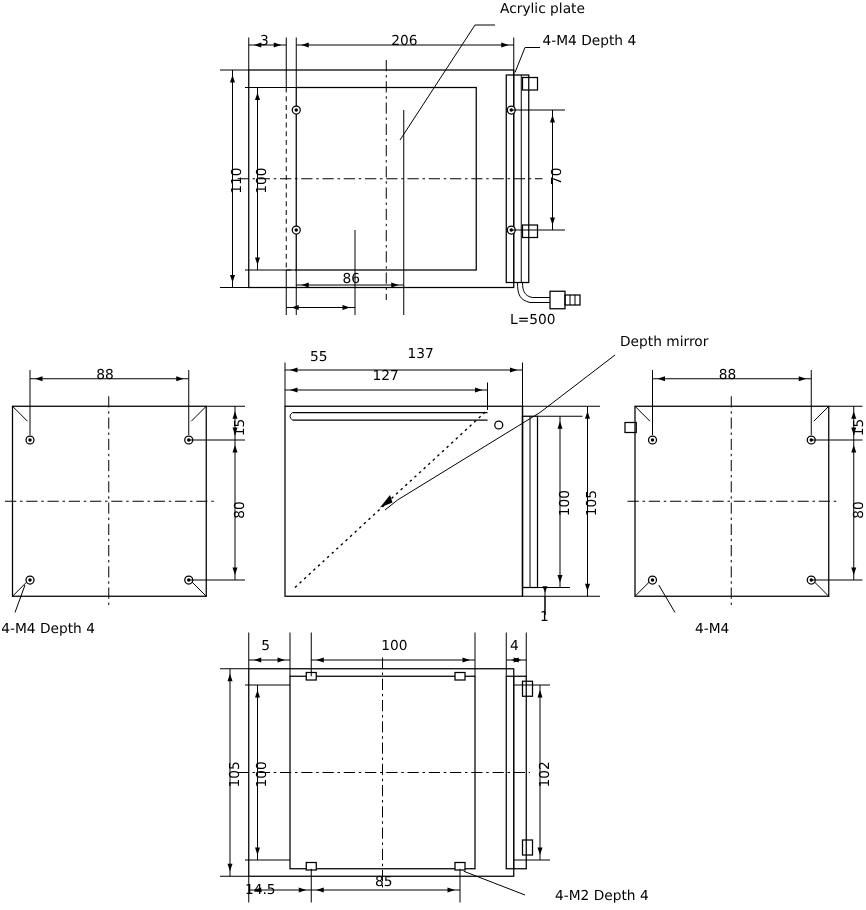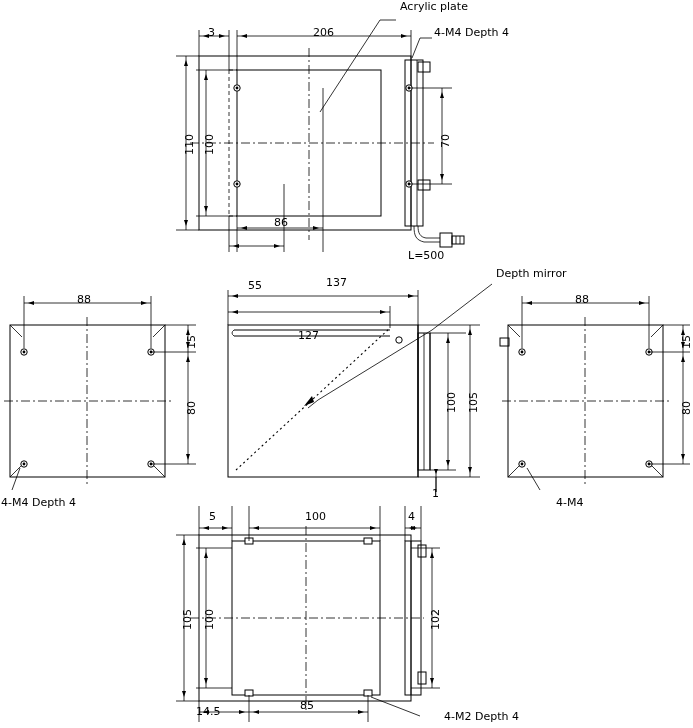--- a/index.html
+++ b/index.html
@@ -289,21 +289,21 @@
 <div class="lbl" style="left:248px;top:236px;margin-top:44px;">55</div>
 <div class="lbl v" style="left:440px;top:148px;">70</div>
 <div class="lbl" style="left:408px;top:222px;margin-top:28px;">L=500</div>
 
 <div class="lbl" style="left:77px;top:294px;">88</div>
 <div class="lbl v" style="left:186px;top:349px;">15</div>
 <div class="lbl v" style="left:186px;top:415px;">80</div>
 <div class="lbl" style="left:1px;top:497px;">4-M4 Depth 4</div>
 
 <div class="lbl" style="left:326px;top:277px;">137</div>
-<div class="lbl" style="left:298px;top:295px;margin-top:35px;">127</div>
+<div class="lbl" style="left:298px;top:295px;">127</div>
 <div class="lbl v" style="left:446px;top:413px;">100</div>
 <div class="lbl v" style="left:468px;top:413px;">105</div>
 <div class="lbl" style="left:432px;top:488px;">1</div>
 <div class="lbl" style="left:496px;top:268px;">Depth mirror</div>
 
 <div class="lbl" style="left:575px;top:294px;">88</div>
 <div class="lbl v" style="left:681px;top:349px;">15</div>
 <div class="lbl v" style="left:681px;top:415px;">80</div>
 <div class="lbl" style="left:556px;top:497px;text-align:center;">4-M4</div>
 

